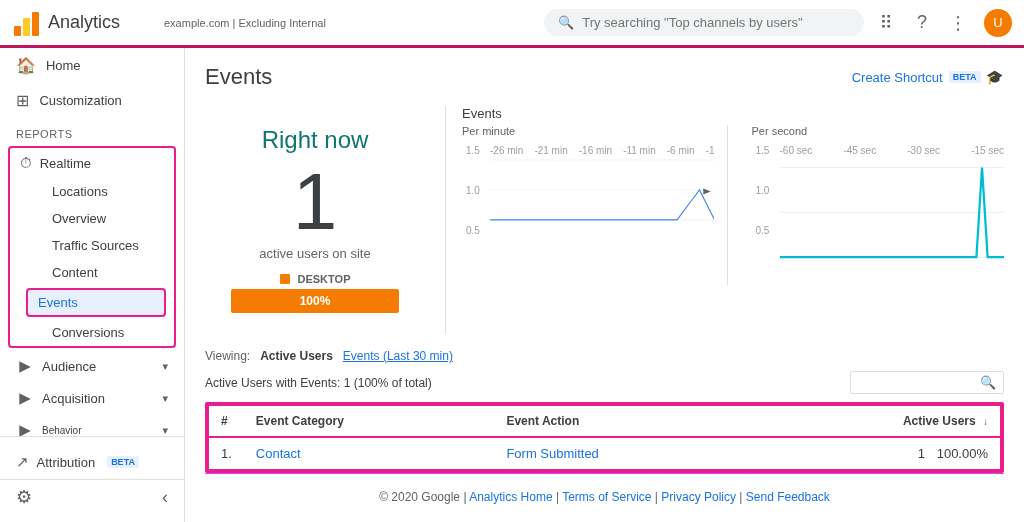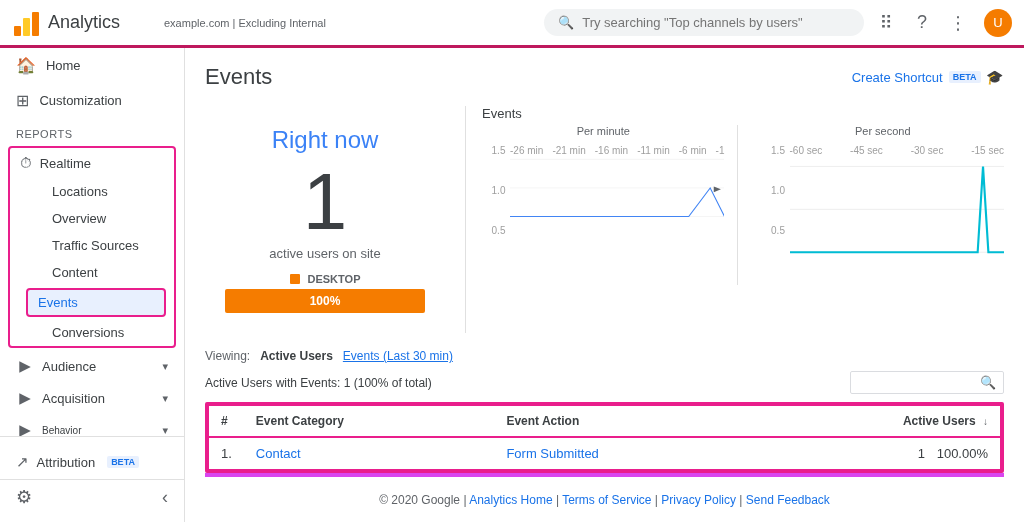--- a/index.html
+++ b/index.html
@@ -65,35 +65,35 @@
     .main-content { flex: 1; overflow-y: auto; overflow-x: hidden; padding: 16px 20px; }
 
     .page-title-row { display: flex; align-items: center; justify-content: space-between; margin-bottom: 16px; }
     .page-title { font-size: 22px; font-weight: 400; color: #3c4043; }
     .create-shortcut { display: flex; align-items: center; gap: 6px; color: #1a73e8; font-size: 13px; cursor: pointer; }
     .beta-badge { background: #e8f0fe; color: #1a73e8; font-size: 9px; padding: 1px 4px; border-radius: 2px; font-weight: 700; }
 
     
     .top-section { display: flex; gap: 20px; margin-bottom: 16px; }
     .right-now-panel { min-width: 220px; display: flex; flex-direction: column; align-items: center; padding: 20px; }
-    .right-now-label { font-size: 24px; color: #3b82f6; font-weight: 300; margin-bottom: 8px; }
+    .right-now-label { font-size: 24px; color: #0f766e; font-weight: 300; margin-bottom: 8px; }
     .right-now-count { font-size: 80px; font-weight: 300; color: #3c4043; line-height: 1; }
     .active-users-label { font-size: 13px; color: #5f6368; margin-top: 4px; }
     .device-row { display: flex; align-items: center; gap: 8px; margin-top: 12px; }
     .device-label { font-size: 11px; color: #5f6368; text-transform: uppercase; font-weight: 700; display: flex; align-items: center; gap: 4px; }
     .device-dot { width: 10px; height: 10px; background: #f57c00; border-radius: 1px; }
-    .progress-bar-wrapper { margin-top: 4px; width: 200px; }
+    .progress-bar-wrapper { margin-top: 4px; width: 168px; }
     .progress-bar { height: 24px; background: #f57c00; border-radius: 2px; display: flex; align-items: center; justify-content: center; }
     .progress-label { font-size: 12px; color: #fff; font-weight: 700; }
 
     
     .charts-panel { flex: 1; border-left: 1px solid #e0e0e0; padding-left: 16px; }
     .chart-title { font-size: 13px; color: #3c4043; margin-bottom: 4px; font-weight: 400; }
     .chart-subtitle { font-size: 11px; color: #5f6368; margin-bottom: 8px; }
-    .charts-row { display: flex; gap: 12px; text-align: center; }
+    .charts-row { display: flex; gap: 12px; }
     .chart-container { flex: 1; border-right: 1px solid #e0e0e0; padding-right: 12px; }
     .chart-container:last-child { border-right: none; padding-right: 0; padding-left: 12px; }
     .chart-area { position: relative; height: 140px; }
     .chart-y-labels { position: absolute; left: 4px; top: 0; bottom: 20px; display: flex; flex-direction: column; justify-content: space-between; font-size: 10px; color: #9e9e9e; width: 25px; }
     .chart-svg { position: absolute; left: 28px; right: 0; top: 0; bottom: 20px; }
     .chart-x-labels { display: flex; justify-content: space-between; padding-left: 28px; font-size: 10px; color: #9e9e9e; }
 
     
     .viewing-row { display: flex; align-items: center; gap: 4px; margin-bottom: 8px; font-size: 12px; color: #5f6368; }
     .viewing-tab { color: #1a73e8; text-decoration: underline; cursor: pointer; margin-left: 6px; }
@@ -108,21 +108,21 @@
     .data-table { width: 100%; border-collapse: collapse; font-size: 13px; }
     .table-header-row { border: 2px solid #e91e8c; }
     .data-table th { padding: 8px 12px; text-align: left; font-weight: 700; color: #3c4043; border-bottom: 1px solid #e0e0e0; background: #fff; font-size: 12px; }
     .data-table td { padding: 8px 12px; border-bottom: 1px solid #e0e0e0; }
     .data-table tr.highlighted { border: 2px solid #e91e8c; }
     .data-table tr.highlighted td { background: #fff; }
     .link-cell { color: #1a73e8; cursor: pointer; }
     .sort-icon { font-size: 10px; color: #5f6368; margin-left: 4px; }
 
     
-    .footer { text-align: center; font-size: 12px; color: #5f6368; padding: 16px; border-top: 4px solid #d946ef; }
+    .footer { text-align: center; font-size: 12px; color: #5f6368; padding: 16px; border-top: 1px solid #d946ef; }
     .footer a { color: #1a73e8; text-decoration: none; }
 
     .attribution-item { display: flex; align-items: center; gap: 8px; padding: 8px 16px; cursor: pointer; color: #3c4043; font-size: 13px; }
     .attribution-item .icon { color: #5f6368; font-size: 15px; }
 
     .nav-group-item {
       display: flex; align-items: center; gap: 8px; padding: 7px 16px;
       cursor: pointer; font-size: 13px; color: #3c4043;
     }
     .nav-group-item .icon { font-size: 15px; color: #5f6368; width: 18px; text-align: center; }

